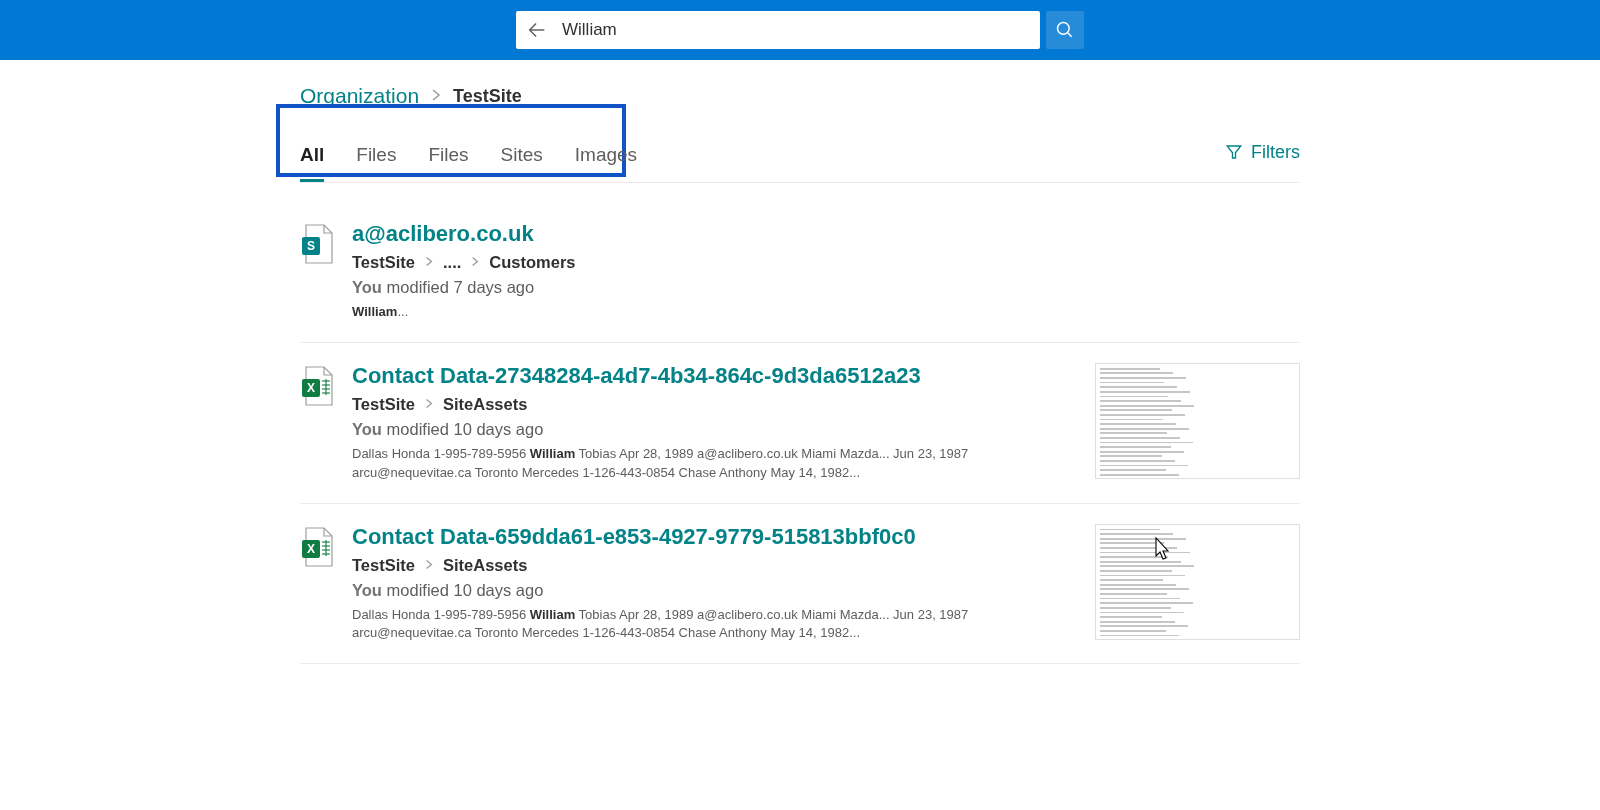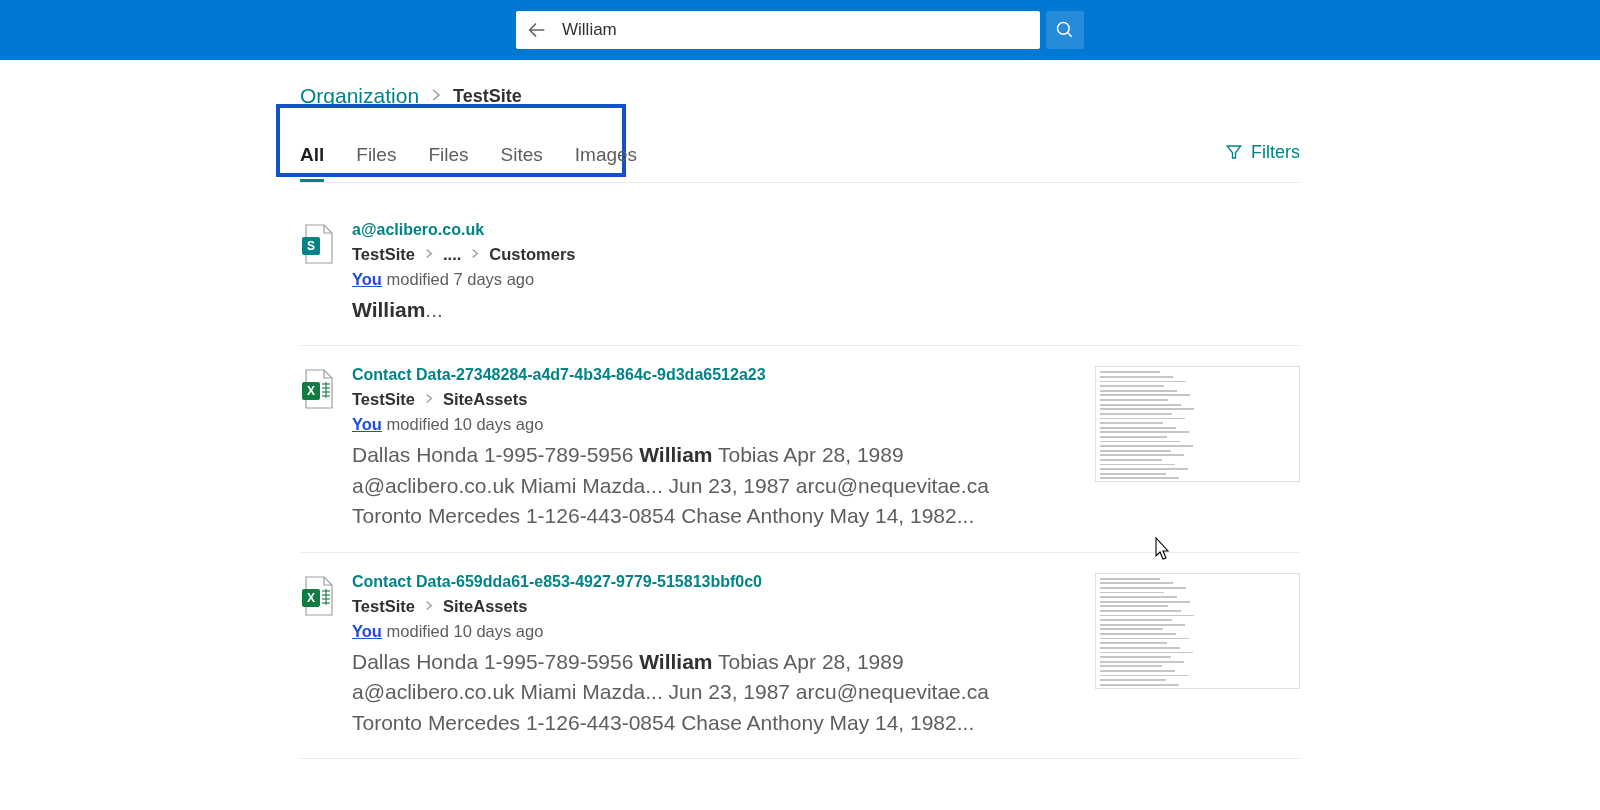--- a/index.html
+++ b/index.html
@@ -24,27 +24,27 @@
     .tabs { display: flex; gap: 32px; font-size: 19px; color: #605e5c; }
     .tab { padding: 6px 0 16px 0; cursor: pointer; position: relative; }
     .tab.active { color: #201f1e; font-weight: 700; }
     .tab.active::after { content: ""; position: absolute; left: 0; right: 0; bottom: 0; height: 3px; background: #038387; }
     .filters { display: flex; align-items: center; gap: 8px; color: #038387; font-size: 18px; cursor: pointer; padding-bottom: 16px; }
 
     .results { margin-top: 18px; }
     .result { display: flex; padding: 20px 0; border-bottom: 1px solid #edebe9; gap: 18px; }
     .res-icon { width: 34px; height: 42px; flex-shrink: 0; margin-top: 2px; }
     .res-body { flex: 1; min-width: 0; }
-    .res-title { color: #038387; font-size: 16px; font-weight: 600; margin-bottom: 6px; cursor: pointer; }
+    .res-title { color: #038387; font-size: 22px; font-weight: 600; margin-bottom: 6px; cursor: pointer; }
     .res-path { display: flex; align-items: center; gap: 10px; font-size: 16.5px; color: #323130; margin-bottom: 6px; }
     .res-path .seg { font-weight: 600; }
     .res-path .pchev { color: #a19f9d; font-size: 13px; }
     .res-meta { font-size: 16.5px; color: #605e5c; margin-bottom: 6px; }
-    .res-meta .you { color: #1d4ed8; font-weight: 600; text-decoration: underline; }
-    .res-snip { font-size: 21px; color: #605e5c; line-height: 1.45; max-width: 700px; }
+    .res-meta .you { color: #737373; font-weight: 600; }
+    .res-snip { font-size: 13px; color: #605e5c; line-height: 1.45; max-width: 700px; }
     .res-snip .hl { font-weight: 700; color: #323130; }
     .res-thumb { width: 205px; height: 116px; border: 1px solid #e1dfdd; background: #fff; position: relative; flex-shrink: 0; overflow: hidden; }
     .res-thumb .lines { position: absolute; left: 4px; top: 4px; width: 92px; height: 108px; display: flex; flex-direction: column; gap: 2.8px; }
     .res-thumb .lines div { height: 2.4px; background: #c8c6c4; }
 
     .cursor { position: absolute; width: 20px; height: 26px; pointer-events: none; }
   </style>
 </head>
 <body>
 

